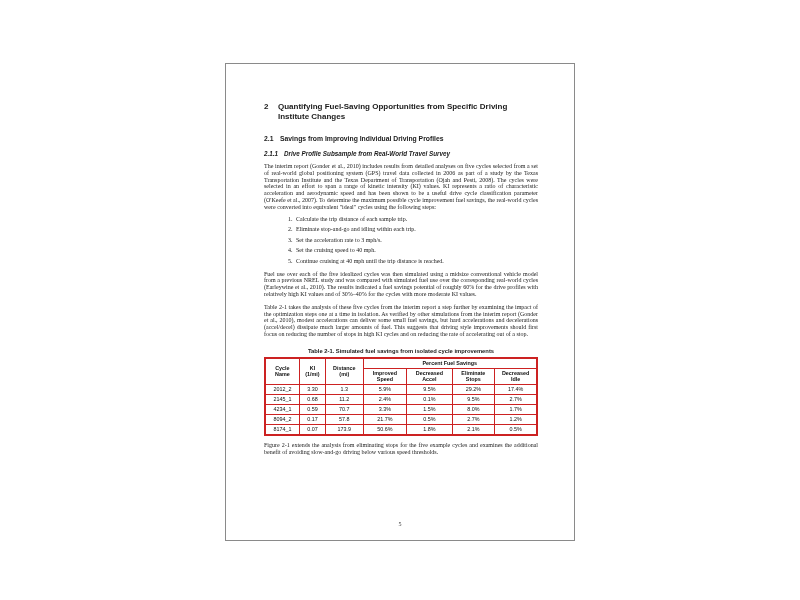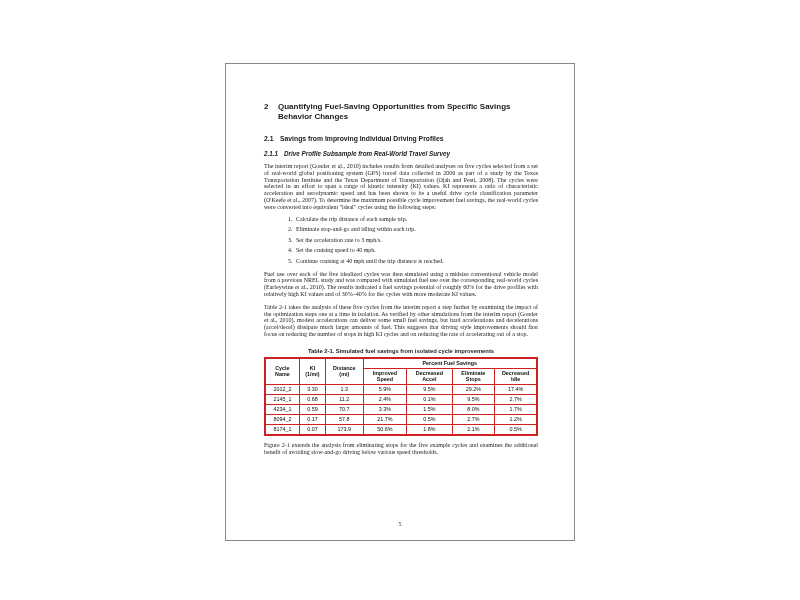--- a/index.html
+++ b/index.html
@@ -86,21 +86,21 @@
     color: #333;
   }
 </style>
 </head>
 <body>
 
 <div class="sheet">
 
   <div class="h1">
     <span class="h1-num">2</span>
-    <span class="h1-text">Quantifying Fuel-Saving Opportunities from Specific Savings Behavior Changes</span>
+    <span class="h1-text">Quantifying Fuel-Saving Opportunities from Specific Driving Institute Changes</span>
   </div>
 
   <div class="h2">
     <span class="sec-num">2.1</span>
     <span>Savings from Improving Individual Driving Profiles</span>
   </div>
 
   <div class="h3">
     <span class="sec-num">2.1.1</span>
     <span>Drive Profile Subsample from Real-World Travel Survey</span>

